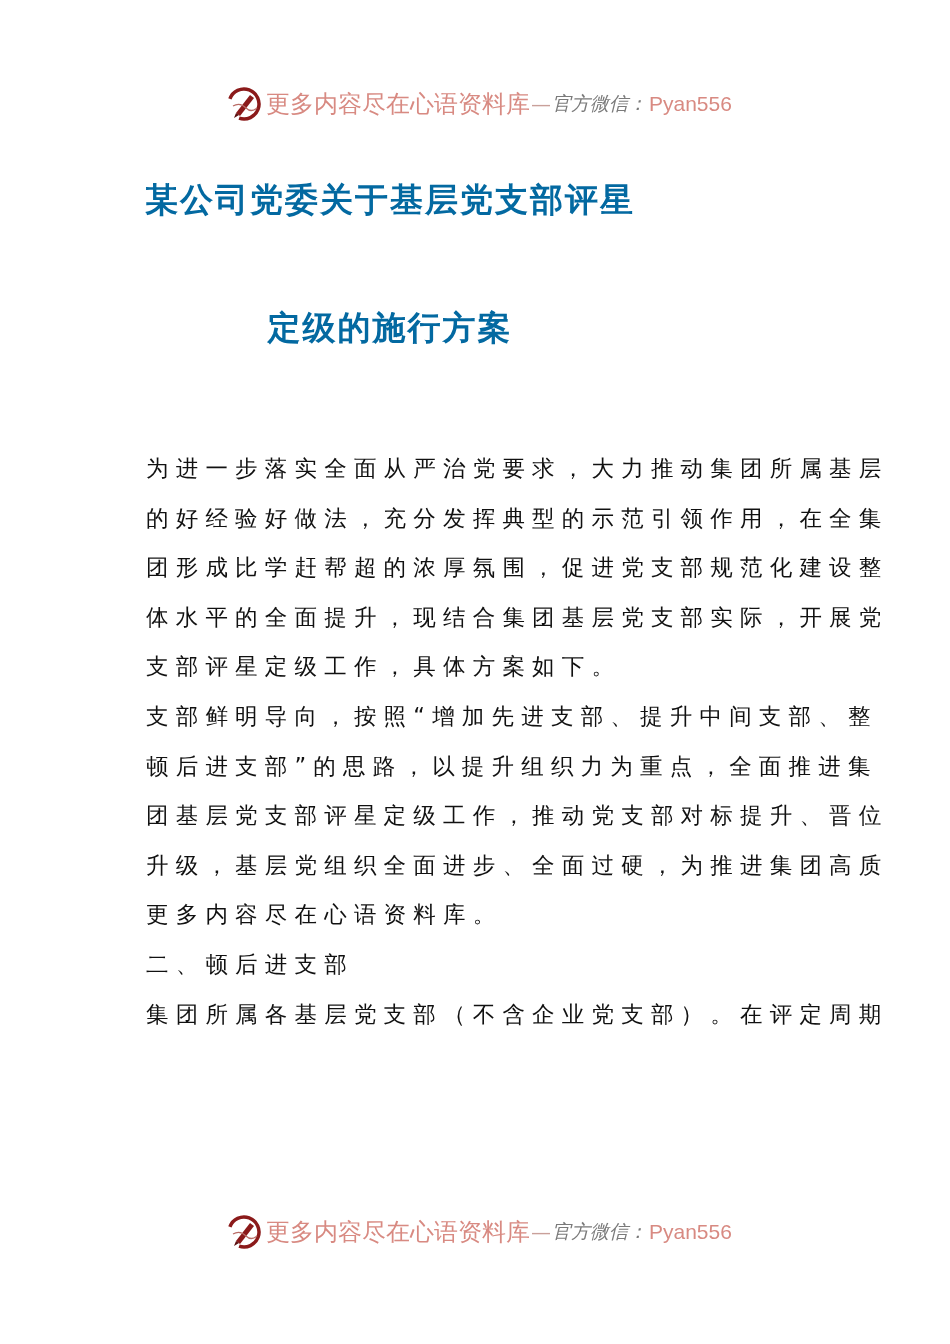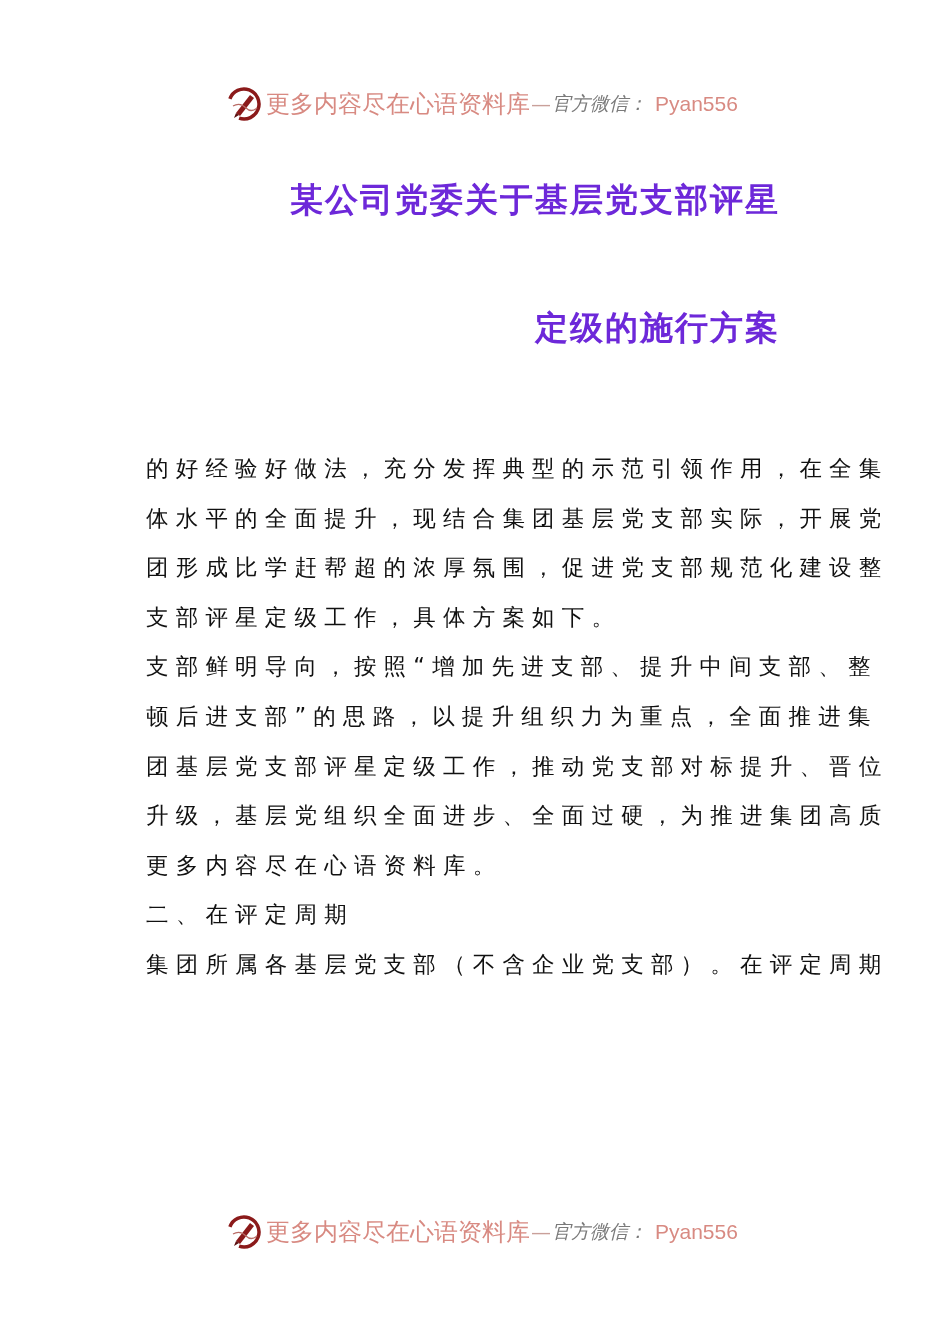--- a/index.html
+++ b/index.html
@@ -45,32 +45,32 @@
     .wm-wechat {
       font-family: "DejaVu Serif", serif;
       font-size: 19px;
       color: #7a7a7a;
       font-style: italic;
     }
     .wm-id {
       font-family: "Liberation Sans", sans-serif;
       font-size: 21px;
       color: #d88a82;
-      margin-left: 8px;
+      margin-left: 2px;
     }
     .title {
       position: absolute;
       left: 0;
       width: 780px;
-      text-align: right;
+      text-align: center;
       font-family: "DejaVu Serif", serif;
       font-size: 33px;
       font-weight: bold;
       letter-spacing: 2px;
-      color: #6d28d9;
+      color: #0369a1;
     }
     .title.line1 { top: 178px; }
     .title.line2 { top: 306px; }
     .body-text {
       position: absolute;
       left: 146px;
       top: 444px;
       width: 660px;
     }
     .line {
@@ -96,30 +96,31 @@
   <span class="wm-main">更多内容尽在心语资料库</span>
   <span class="wm-dash">—</span>
   <span class="wm-wechat">官方微信：</span>
   <span class="wm-id">Pyan556</span>
 </div>
 
 <div class="title line1">某公司党委关于基层党支部评星</div>
 <div class="title line2">定级的施行方案</div>
 
 <div class="body-text">
+  <div class="line">为进一步落实全面从严治党要求，大力推动集团所属基层</div>
   <div class="line">的好经验好做法，充分发挥典型的示范引领作用，在全集</div>
+  <div class="line">团形成比学赶帮超的浓厚氛围，促进党支部规范化建设整</div>
   <div class="line">体水平的全面提升，现结合集团基层党支部实际，开展党</div>
-  <div class="line">团形成比学赶帮超的浓厚氛围，促进党支部规范化建设整</div>
   <div class="line">支部评星定级工作，具体方案如下。</div>
   <div class="line">支部鲜明导向，按照“增加先进支部、提升中间支部、整</div>
   <div class="line">顿后进支部”的思路，以提升组织力为重点，全面推进集</div>
   <div class="line">团基层党支部评星定级工作，推动党支部对标提升、晋位</div>
   <div class="line">升级，基层党组织全面进步、全面过硬，为推进集团高质</div>
   <div class="line">更多内容尽在心语资料库。</div>
-  <div class="line">二、在评定周期</div>
+  <div class="line">二、顿后进支部</div>
   <div class="line">集团所属各基层党支部（不含企业党支部）。在评定周期</div>
 </div>
 
 <div class="watermark bottom">
   <svg class="wm-logo" viewBox="0 0 36 36">
     <circle cx="18" cy="18" r="15" fill="none" stroke="#8b1a1a" stroke-width="3.5" stroke-dasharray="70 25" transform="rotate(200 18 18)"></circle>
     <path d="M10 27 L24 9 L28 12 L14 30 Z" fill="#8b1a1a"></path>
     <path d="M10 27 L8 32 L13 29 Z" fill="#5a0f0f"></path>
     <path d="M7 20 Q14 16 20 22 Q25 27 31 22" fill="none" stroke="#b86a64" stroke-width="1.2"></path>
   </svg>

